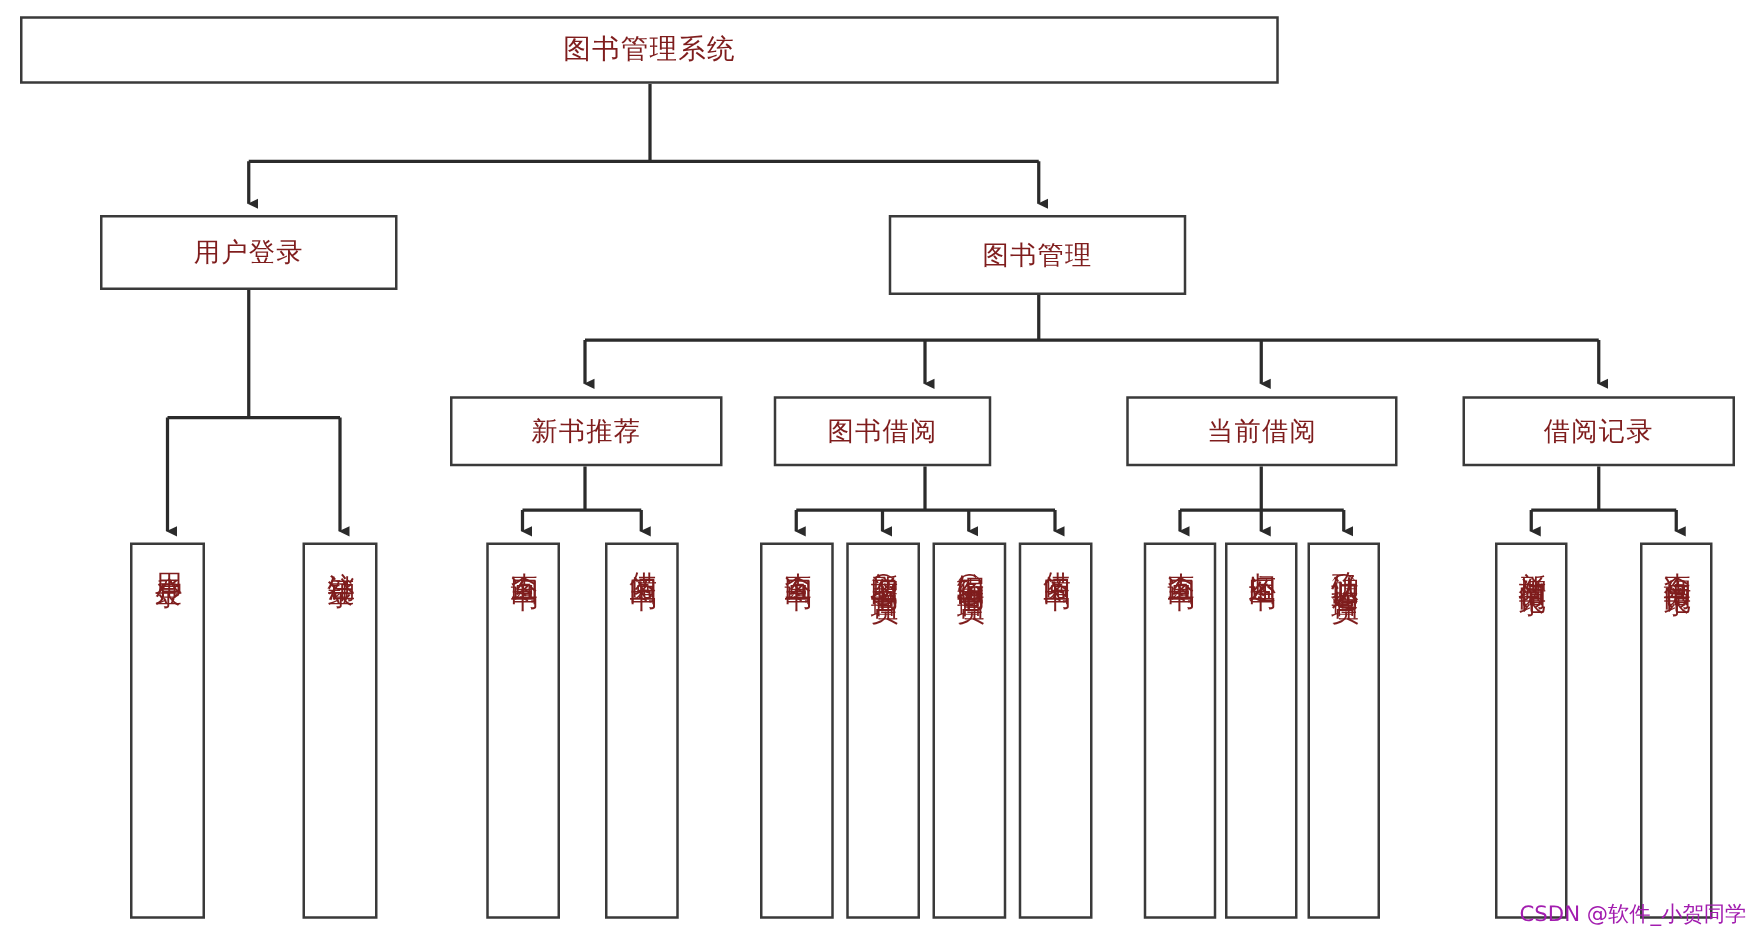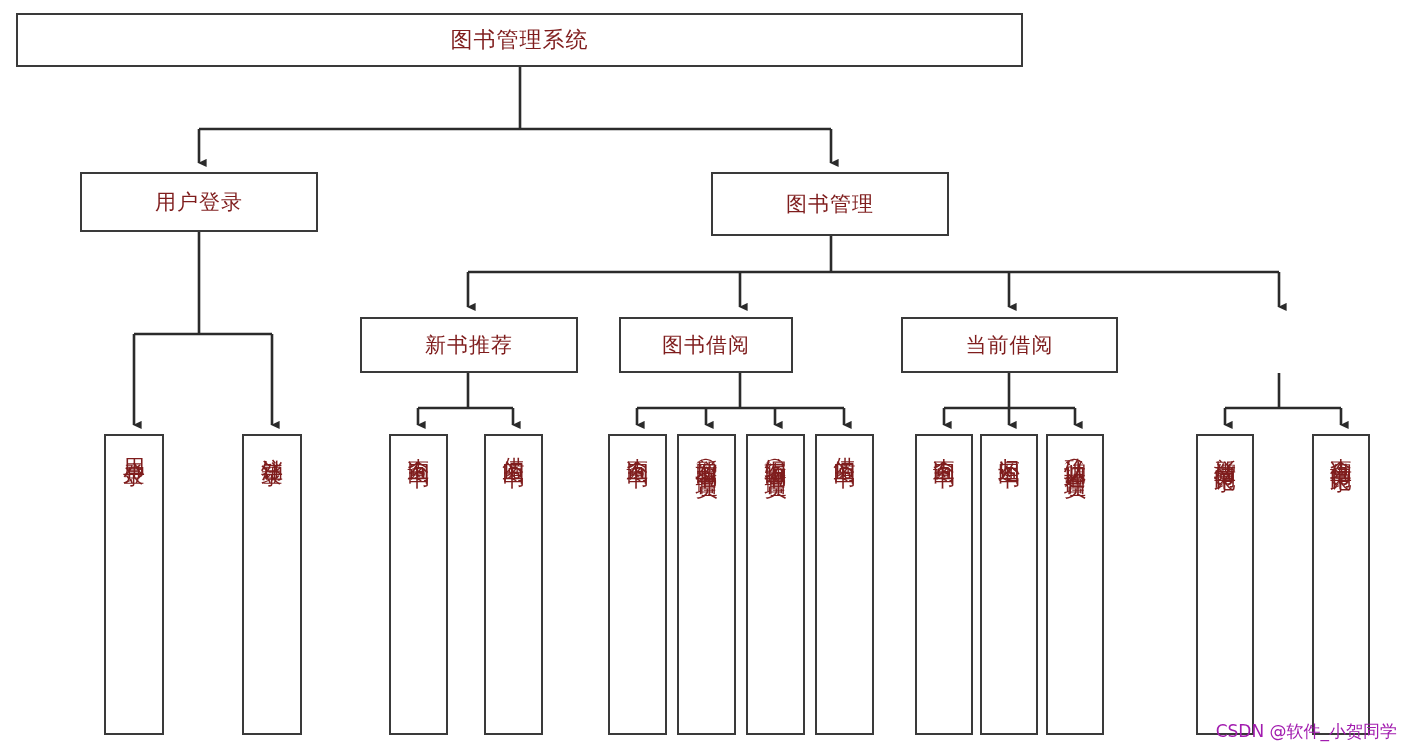--- a/index.html
+++ b/index.html
@@ -142,20 +142,23 @@
 
   <div class="node horiz" style="left:360px; top:317px; width:218px; height:56px;">
     <span class="label">新书推荐</span>
   </div>
   <div class="node horiz" style="left:598px; top:317px; width:174px; height:56px;margin-left:21px;">
     <span class="label">图书借阅</span>
   </div>
   <div class="node horiz" style="left:901px; top:317px; width:217px; height:56px;">
     <span class="label">当前借阅</span>
   </div>
+  <div class="node horiz" style="left:1170px; top:317px; width:218px; height:56px;">
+    <span class="label">借阅记录</span>
+  </div>
 
   <div class="node vert" style="left:104px; top:434px; width:60px; height:301px;">
     <span class="label">用户登录</span>
   </div>
   <div class="node vert" style="left:242px; top:434px; width:60px; height:301px;">
     <span class="label">注销登录</span>
   </div>
 
   <div class="node vert" style="left:389px; top:434px; width:59px; height:301px;">
     <span class="label">查询图书</span>

